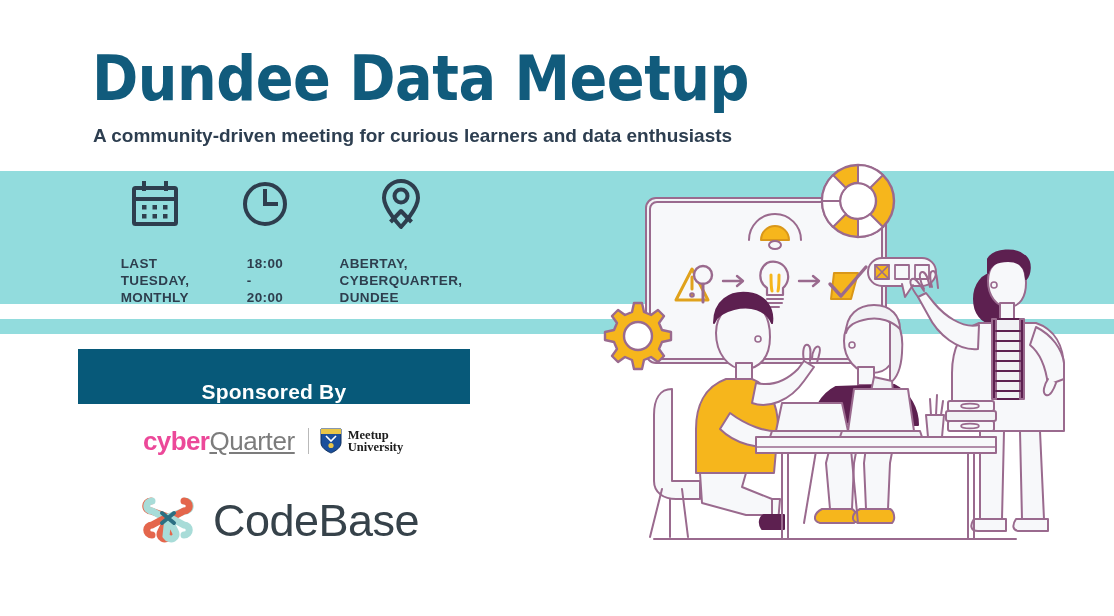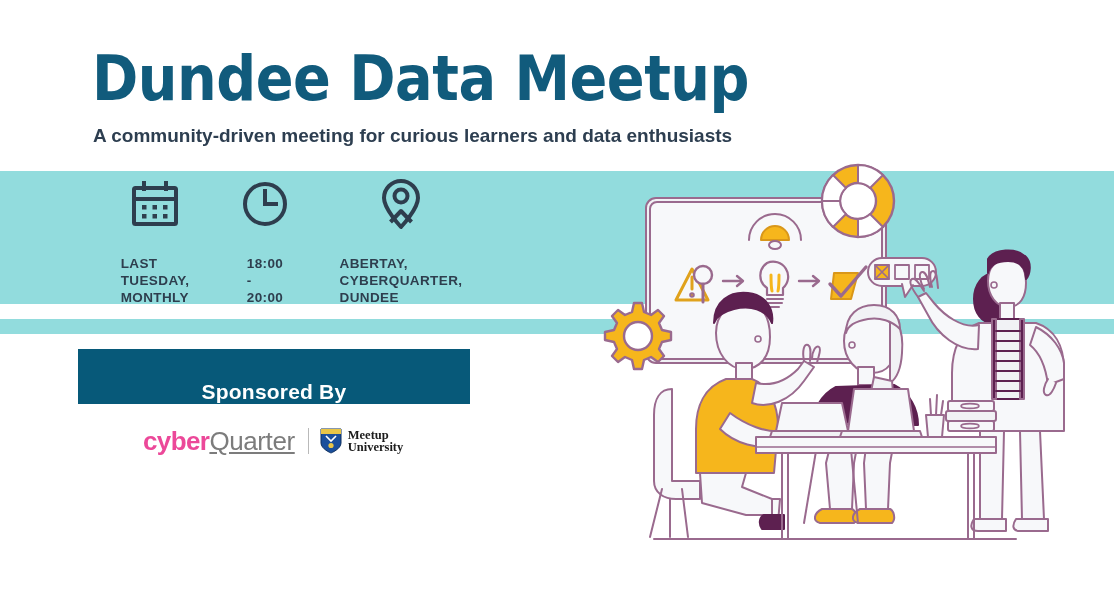--- a/index.html
+++ b/index.html
@@ -279,20 +279,36 @@
       <path d="M1 1 H21 V6 H1 Z" fill="#e8c547"></path>
       <path d="M6 8 L11 13 L16 8" stroke="#ffffff" stroke-width="1.6" fill="none"></path>
       <circle cx="11" cy="17.5" r="2.6" fill="#e8c547"></circle>
     </svg>
     <div class="abertay-words">
       <div>Meetup</div>
       <div>University</div>
     </div>
   </div>
 
+  <div class="logo-cb">
+    <svg class="cb-mark" viewBox="0 0 56 50">
+      <g fill="none" stroke-width="7" stroke-linecap="round">
+        <path d="M11 9 C4 9 4 19 11 19 L28 25 L21 39 C17 46 26 50 30 44 L28 25" stroke="#e4664c" transform="translate(0,-3)"></path>
+        <path d="M45 9 C52 9 52 19 45 19 L28 25 L35 39 C39 46 30 50 26 44 L28 25" stroke="#a8dcd8" transform="translate(0,-3)"></path>
+      </g>
+      <g fill="none" stroke-width="7" stroke-linecap="round">
+        <path d="M12 6 C5 6 5 16 12 16 L25 23" stroke="#a8dcd8"></path>
+        <path d="M44 6 C51 6 51 16 44 16 L31 23" stroke="#e4664c"></path>
+        <path d="M12 40 C5 40 5 30 12 30 L25 23" stroke="#e4664c"></path>
+        <path d="M44 40 C51 40 51 30 44 30 L31 23" stroke="#a8dcd8"></path>
+      </g>
+      <path d="M22 18 L34 28 M34 18 L22 28" stroke="#2b6f82" stroke-width="4" stroke-linecap="round"></path>
+    </svg>
+    <span class="cb-word">CodeBase</span>
+  </div>
 
   <div class="illustration">
     <svg width="518" height="390" viewBox="0 0 518 390" fill="none" stroke="#9a6a8e" stroke-width="2" stroke-linejoin="round" stroke-linecap="round">
 
       <rect x="50" y="35" width="240" height="165" rx="10" fill="#f1f2f5"></rect>
       <rect x="54" y="39" width="232" height="157" rx="7" fill="#f7f8fa"></rect>
 
       <path d="M153 77 A26 26 0 0 1 205 77" fill="#f7f8fa"></path>
       <path d="M165 77 A14 14 0 0 1 193 77 L179 77 Z" fill="#f6b61c" stroke="#d9971a"></path>
       <path d="M179 77 L174 84 L184 84 Z" fill="#f6b61c" stroke="#d9971a"></path>

